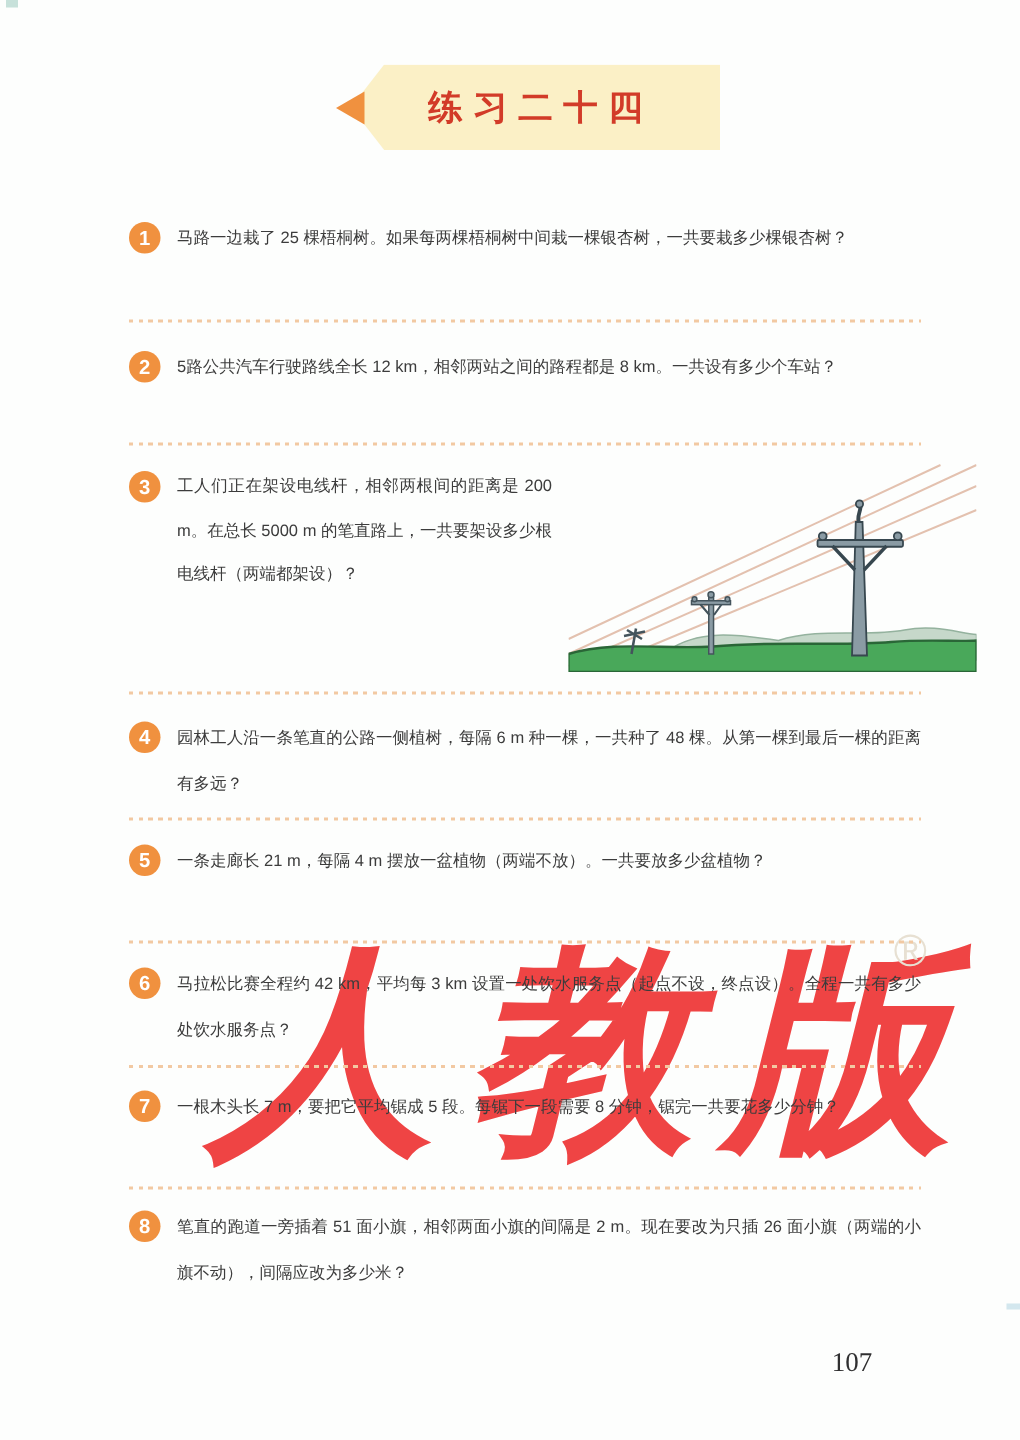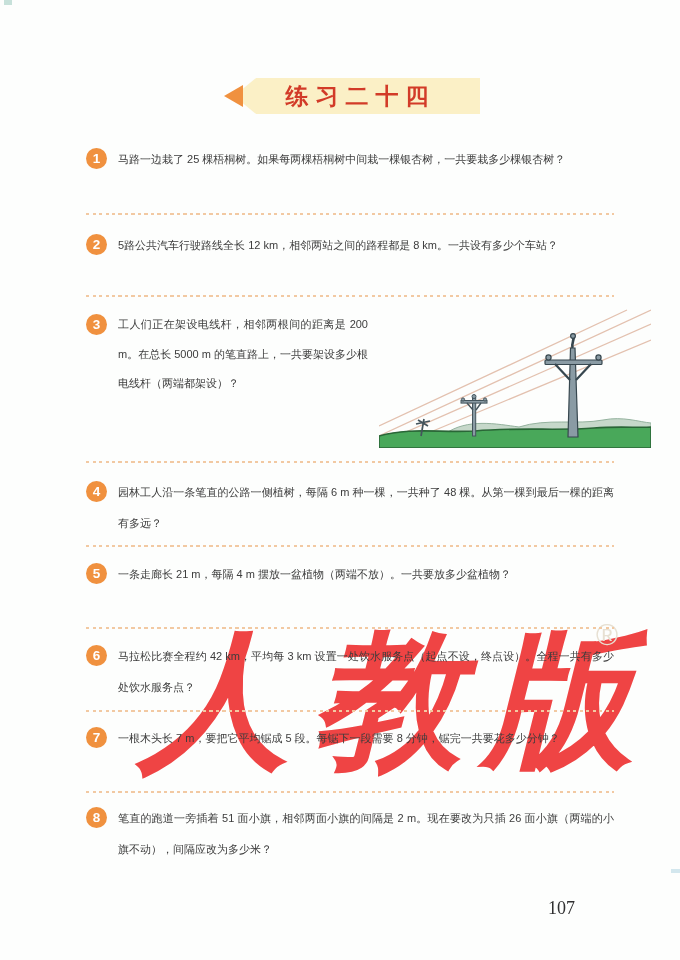--- a/index.html
+++ b/index.html
@@ -19,21 +19,21 @@
   .watermark .wm-text{
     font-size:150px;font-weight:bold;font-style:italic;letter-spacing:22px;
     color:#ef4444;line-height:200px;white-space:nowrap;
   }
   .watermark .wm-reg{
     position:absolute;right:32px;top:18px;font-size:30px;font-weight:normal;
     font-style:normal;color:#E7E0D2;
   }
 
   
-  .banner-wrap{position:absolute;left:222px;top:78px;width:258px;height:36px;z-index:2;}
+  .banner-wrap{position:absolute;left:222px;top:43px;width:258px;height:57px;z-index:2;}
   .banner{
     position:absolute;left:12px;right:0;top:0;bottom:0;background:#FBF0C6;
     clip-path:polygon(0 50%,9% 0,100% 0,100% 100%,9% 100%);
     filter:drop-shadow(3px 4px 0 #EBA18E);
   }
   .banner-arrow{
     position:absolute;left:2px;top:50%;transform:translateY(-50%);
     width:0;height:0;border-top:11px solid transparent;border-bottom:11px solid transparent;
     border-right:19px solid #F0913F;z-index:3;
   }
@@ -59,21 +59,21 @@
     position:absolute;left:86px;width:528px;height:2px;z-index:1;
     background-image:repeating-linear-gradient(90deg,#F2C9A2 0 3px,transparent 3px 6.5px);
   }
   .d1{top:213px}.d2{top:295px}.d3{top:461px}.d4{top:545px}
   .d5{top:627px}.d6{top:710px}.d7{top:791px}
 
   .t1{top:144px}.t2{top:230px}.t3{top:310px}.t4{top:477px}
   .t5{top:559px}.t6{top:641px}.t7{top:723px}.t8{top:803px}
 
   .page-number{
-    position:absolute;left:548px;top:898px;width:40px;text-align:left;
+    position:absolute;left:548px;top:898px;width:40px;text-align:center;
     font-family:"Liberation Serif","DejaVu Serif",serif;font-size:18px;color:#2F2F30;z-index:1;
   }
 </style>
 </head>
 <body>
 
 <div id="page">
 
   <div class="corner-mark-tl"></div>
   <div class="corner-mark-br"></div>

